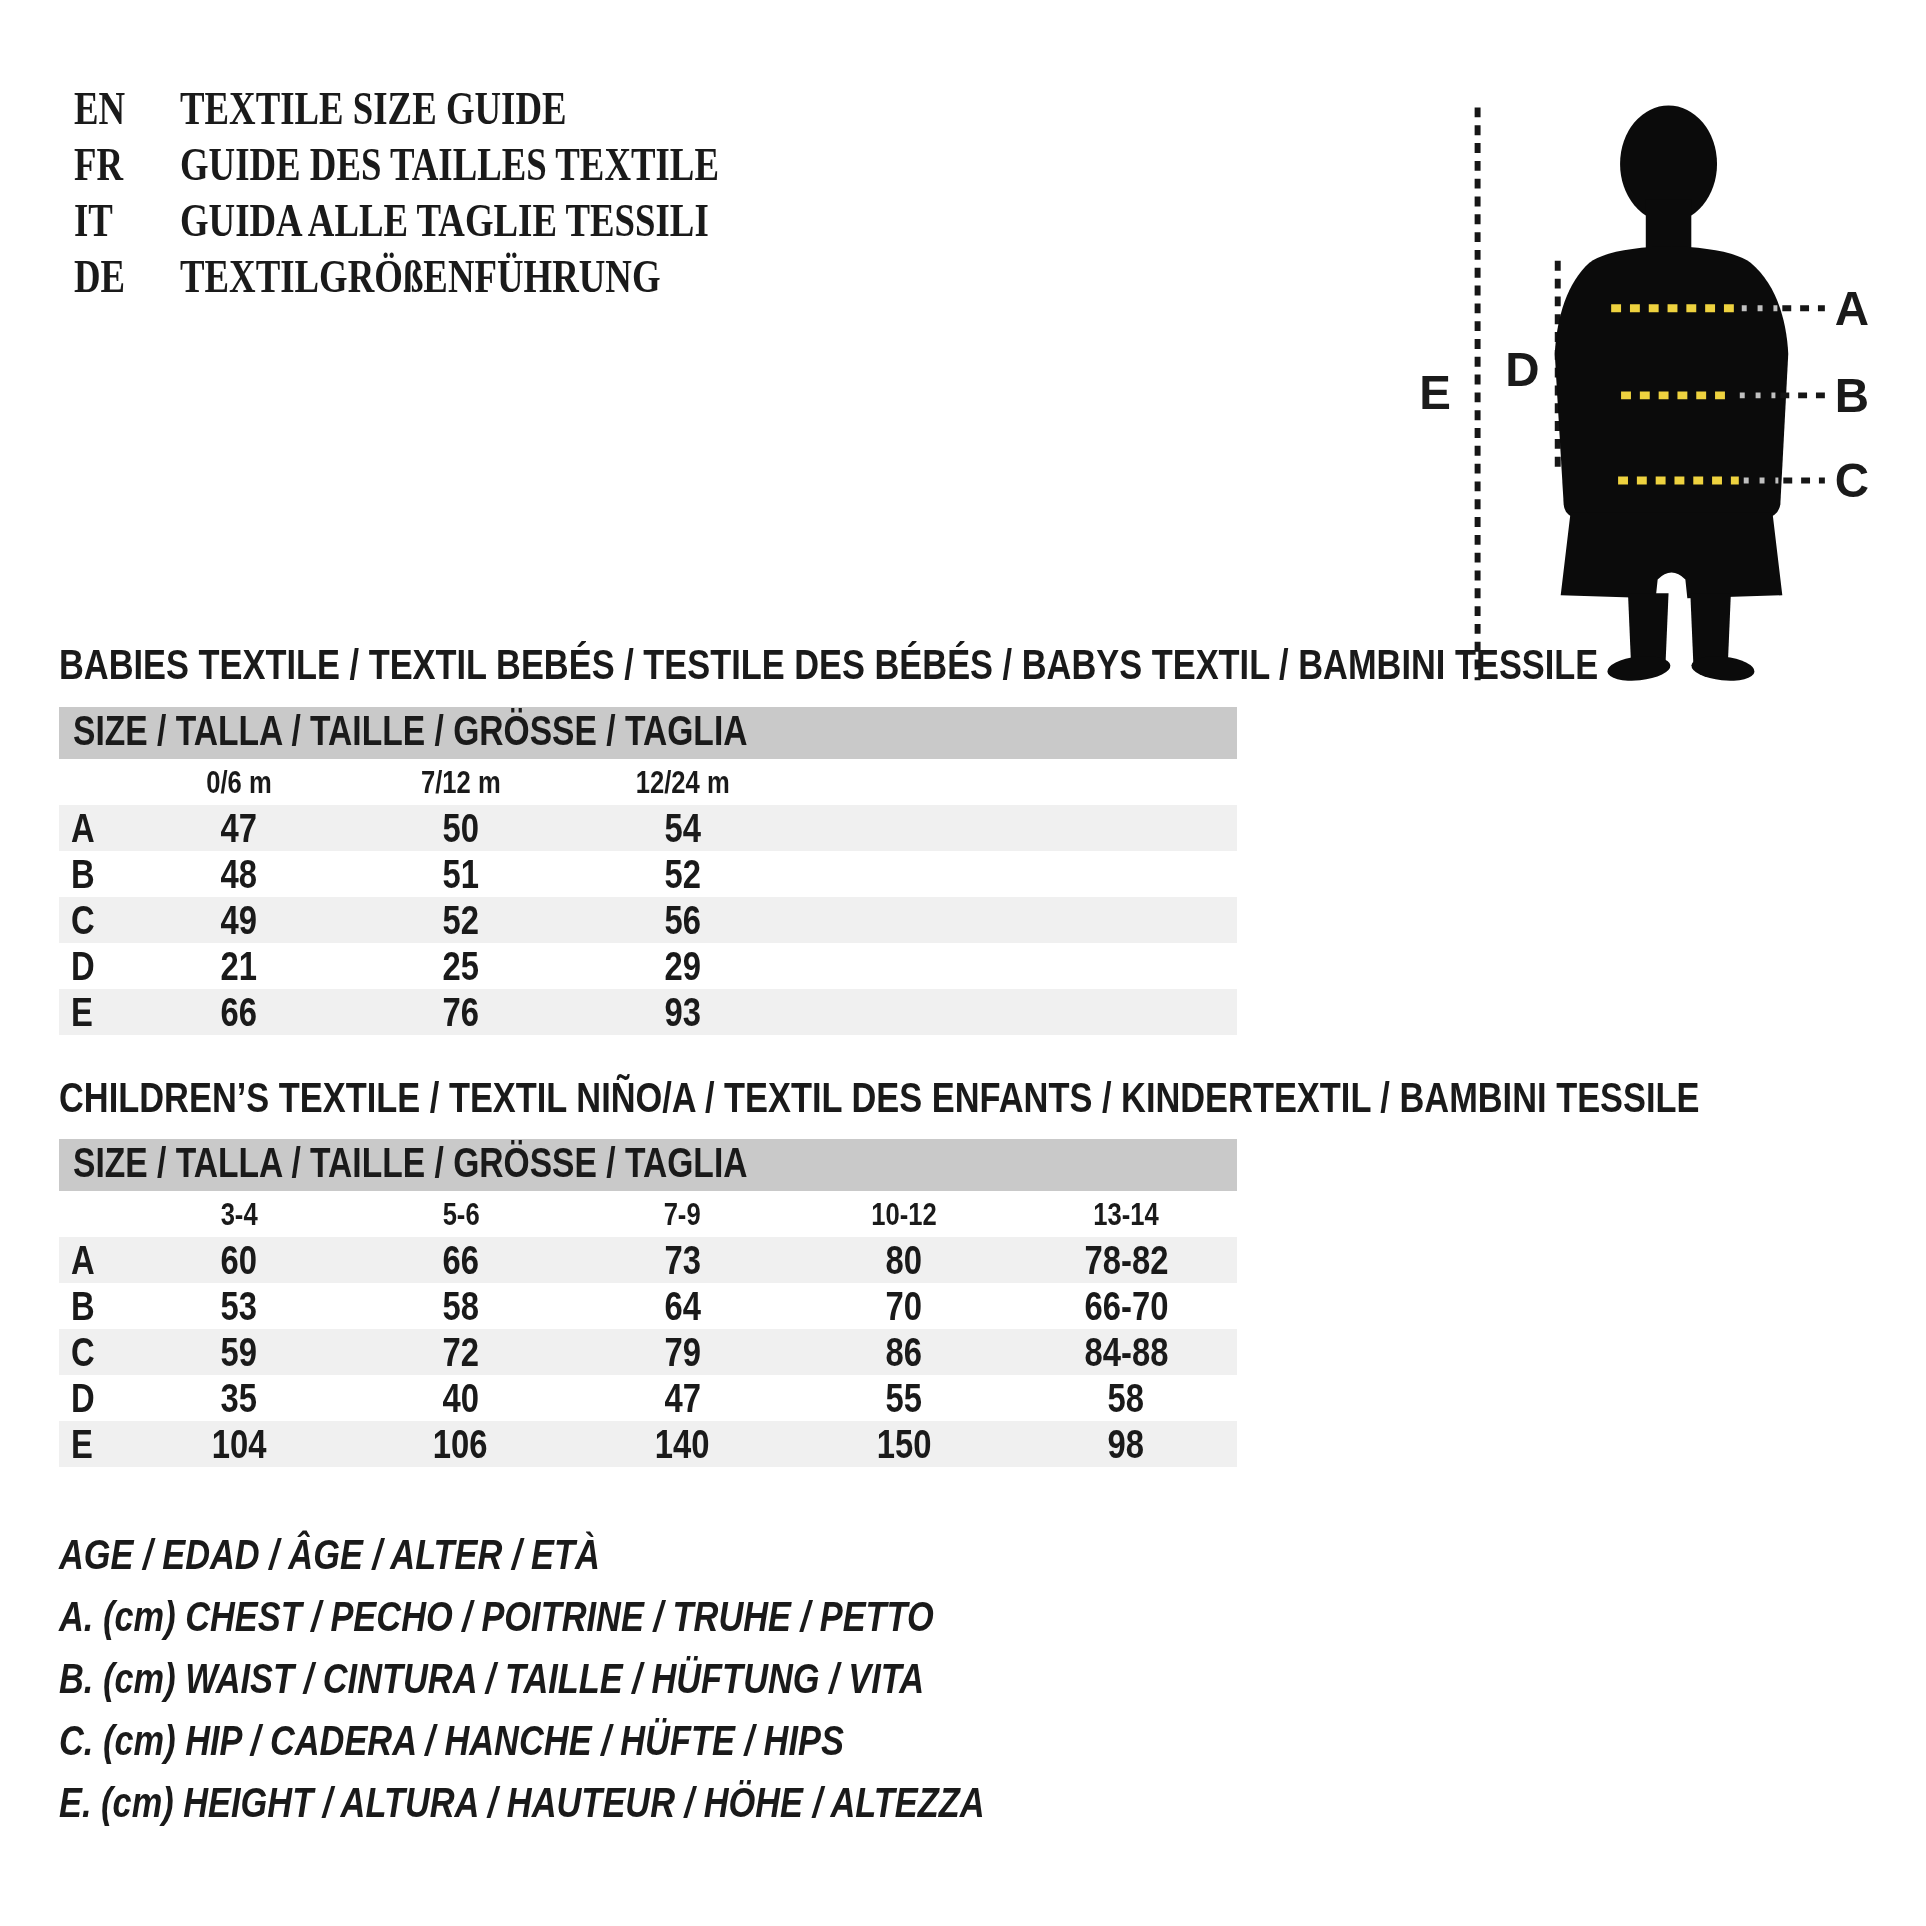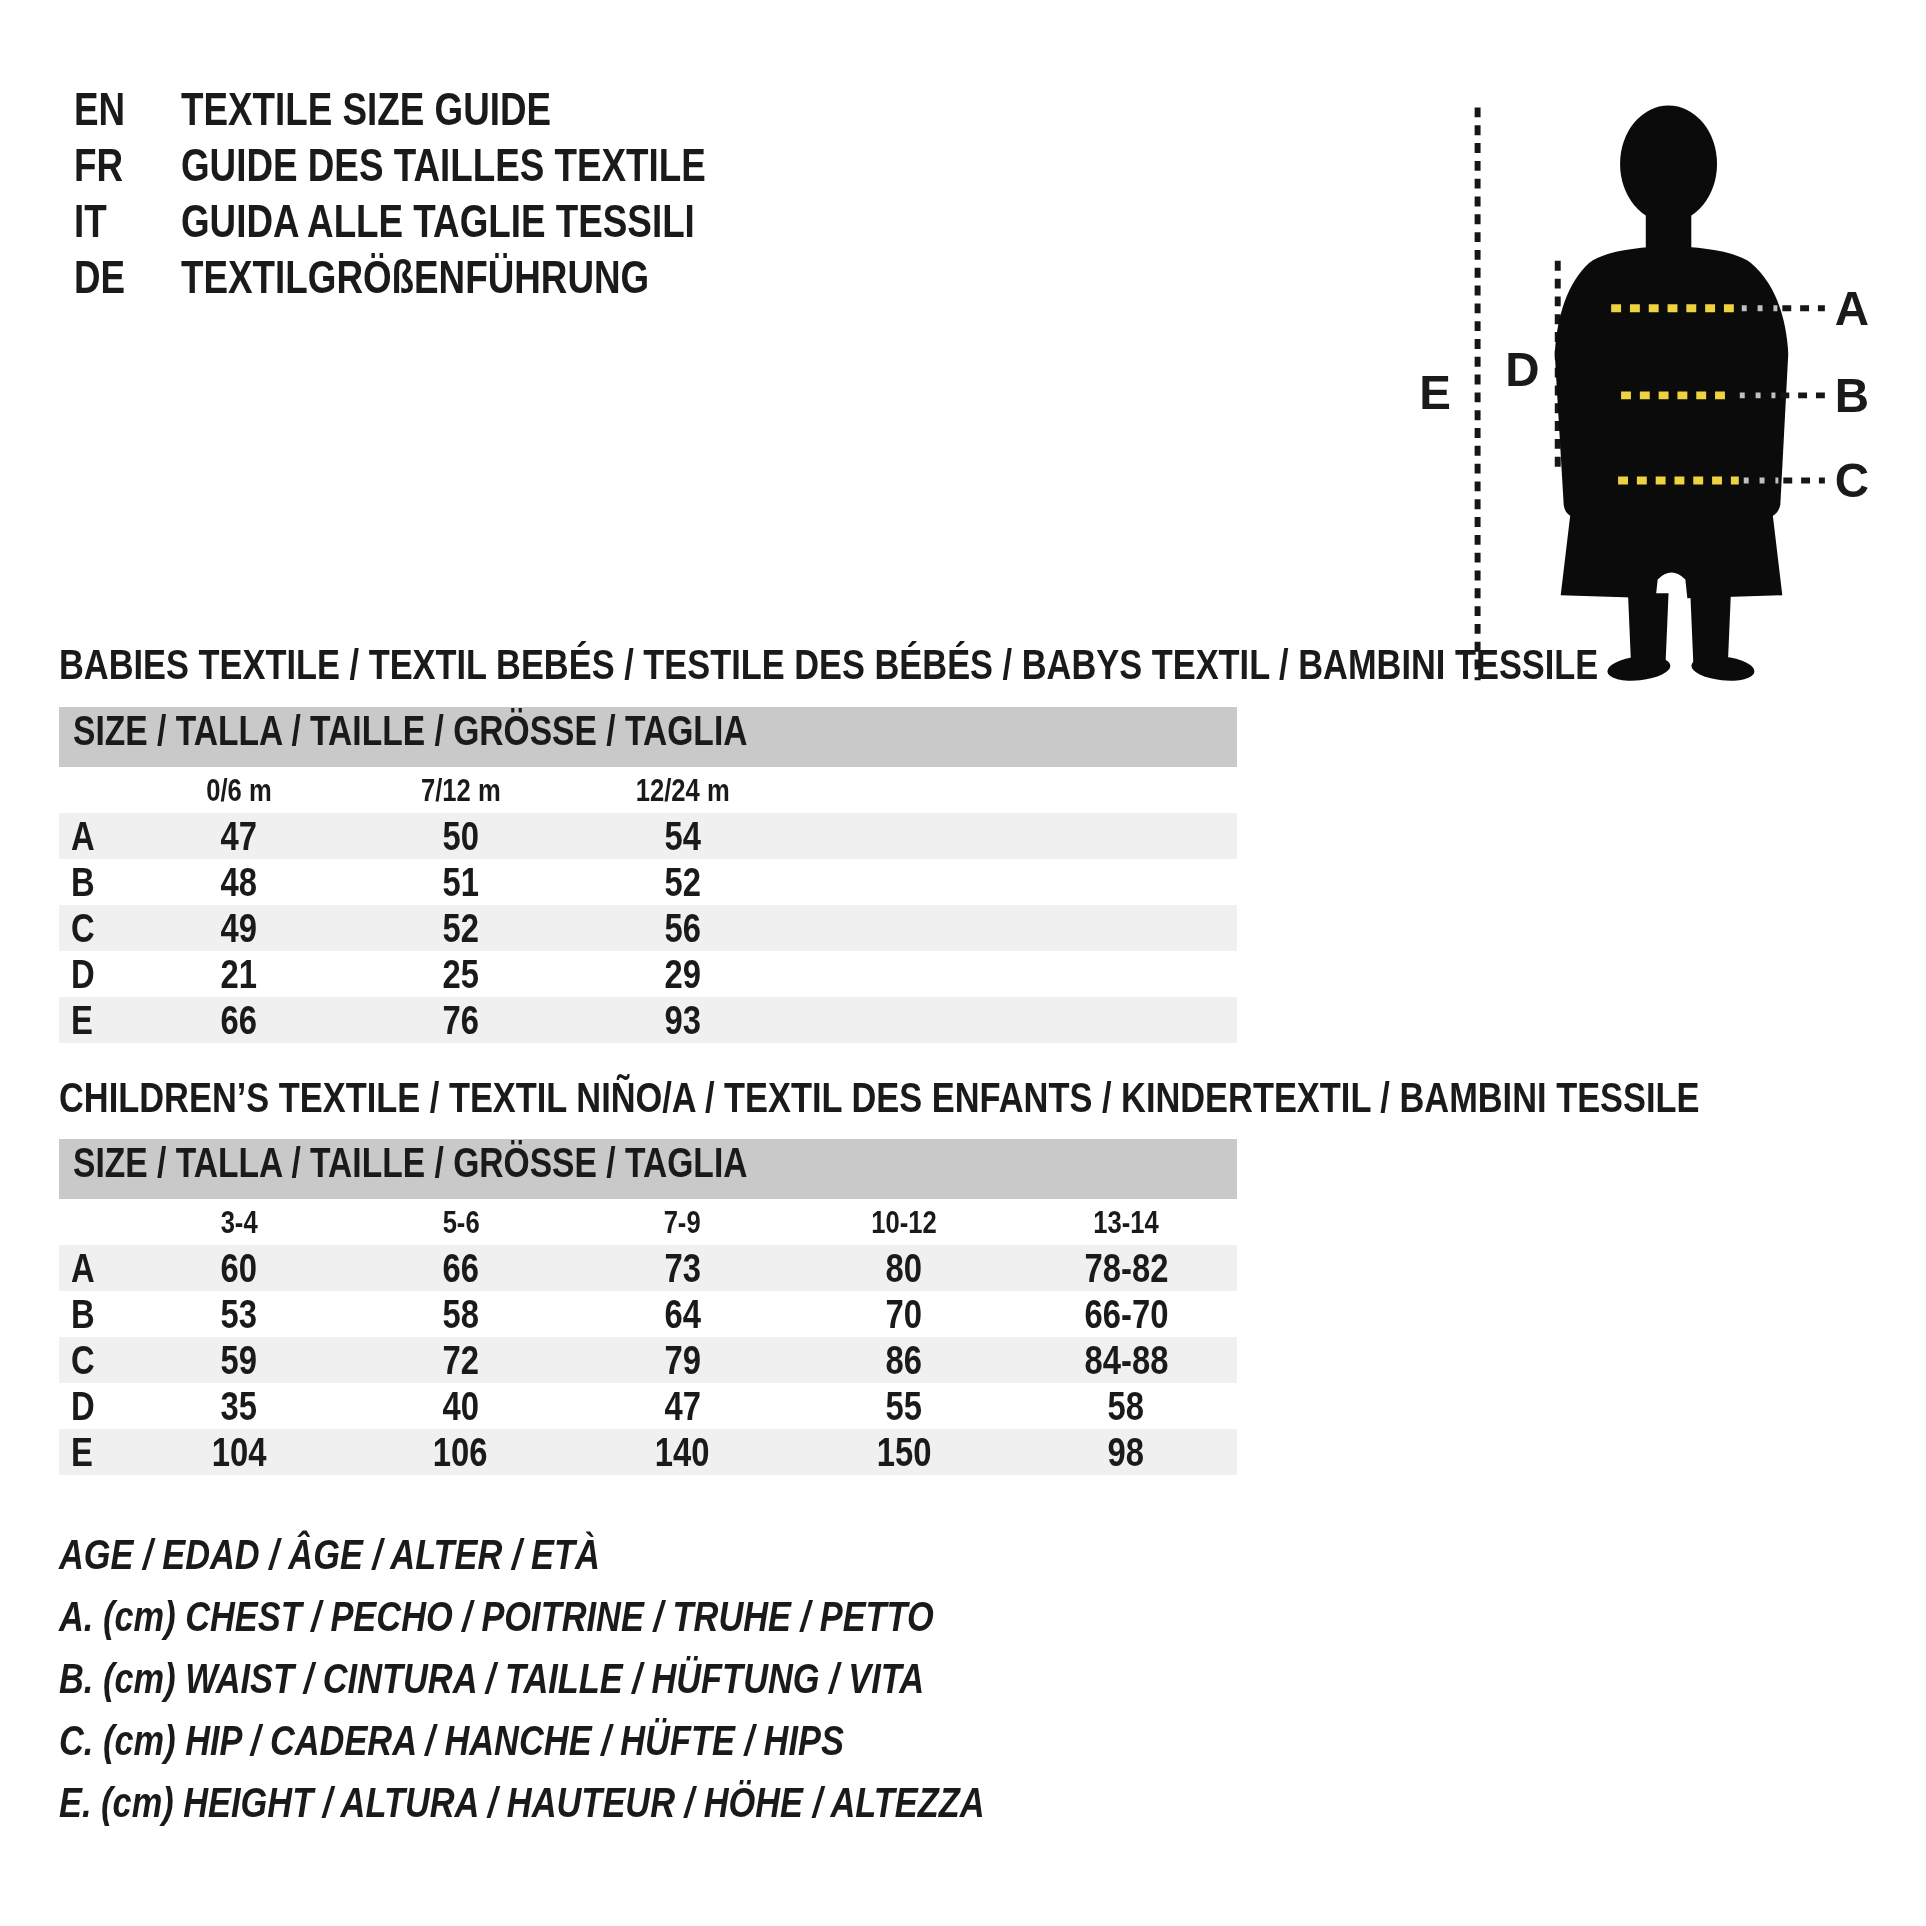--- a/index.html
+++ b/index.html
@@ -23,33 +23,33 @@
     white-space: nowrap;
   }
   .cxc {
     display: inline-block;
     transform: scaleX(0.8);
     transform-origin: 50% 50%;
     white-space: nowrap;
   }
 
   
-  #langs { left: 74px; top: 81px; }
+  #langs { left: 74px; top: 81px; font-family: Liberation Serif, serif; }
   .lang-row { height: 56px; line-height: 56px; font-size: 46px; white-space: nowrap; }
   .lang-code { display: inline-block; width: 94px; }
 
   
   .section-heading { font-size: 43px; line-height: 44px; white-space: nowrap; }
   #babies-heading { left: 59px; top: 642px; }
   #children-heading { left: 59px; top: 1075px; }
 
   
   .size-table { width: 1178px; }
   .size-bar {
-    height: 60px; line-height: 48px;
+    height: 52px; line-height: 48px;
     background: #c9c9c9;
     padding-left: 14px;
     font-size: 42px;
     white-space: nowrap;
   }
   .col-head-row, .t-row { display: flex; height: 46px; line-height: 46px; }
   .col-head-row { font-size: 32px; }
   .t-row { font-size: 41px; }
   .t-row.stripe { background: #f0f0f0; }
   .t-spacer, .t-label { width: 69px; box-sizing: border-box; }

